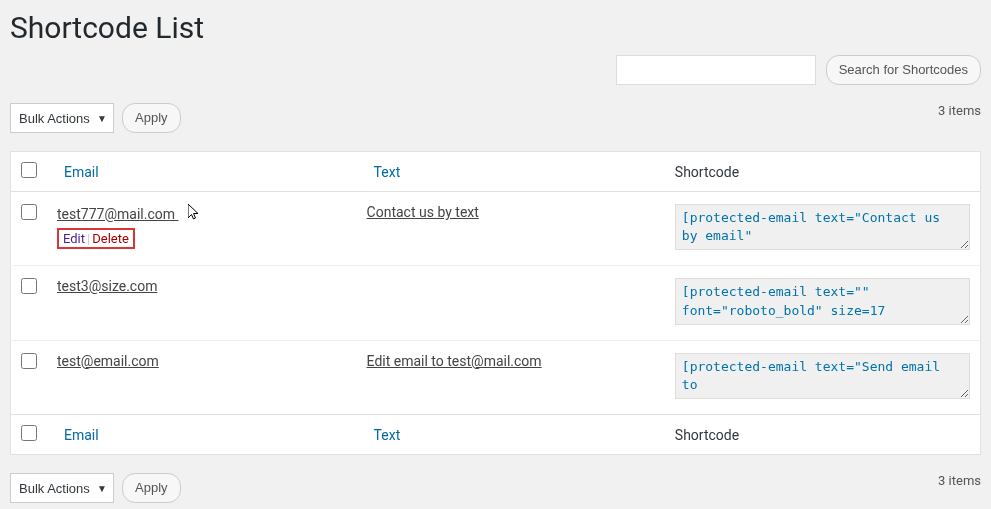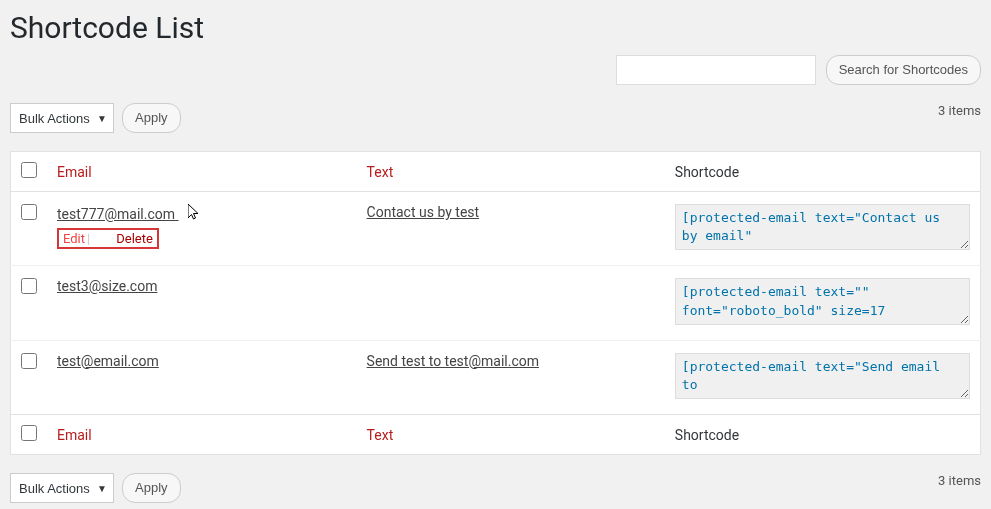--- a/index.html
+++ b/index.html
@@ -83,42 +83,42 @@
   table.wp-list tfoot th {
     text-align: left;
     font-weight: 400;
     padding: 10px 10px;
     border-bottom: 1px solid #e1e1e1;
     color: #32373c;
     font-size: 14px;
   }
   table.wp-list tfoot th { border-top: 1px solid #e1e1e1; border-bottom: none; }
   table.wp-list thead th a,
-  table.wp-list tfoot th a { color: #b91c1c; text-decoration: none; }
+  table.wp-list tfoot th a { color: #0369a1; text-decoration: none; margin-left: 7px; }
   table.wp-list tbody td {
     padding: 12px 10px;
     vertical-align: top;
     border-bottom: 1px solid #f0f0f0;
     font-size: 14px;
     color: #444;
     text-decoration: underline;
   }
   table.wp-list tbody tr:last-child td { border-bottom: none; }
   .check-column { width: 30px; }
   .check-column input[type=checkbox] {
     width: 16px; height: 16px;
     border: 1px solid #b4b9be;
     background: #fff;
   }
   .col-email { width: 33%; }
   .col-text { width: 33%; }
   .col-shortcode { width: 34%; }
   .row-actions { margin-top: 6px; font-size: 13px; }
-  .row-actions a { color: #ef4444; text-decoration: none; }
-  .row-actions a.delete { color: #a00; margin-left: 24px; }
+  .row-actions a { color: #4c1d95; text-decoration: none; }
+  .row-actions a.delete { color: #a00; }
   .row-actions .sep { color: #ccc; padding: 0 2px; }
   .highlight-box {
     border: 2px solid #d63638;
     padding: 1px 4px;
     display: inline-block;
   }
   .shortcode-box {
     width: 100%;
     min-height: 44px;
     border: 1px solid #ddd;
@@ -178,33 +178,33 @@
           <svg width="12" height="17" viewBox="0 0 12 17">
               <path d="M0 0 L0 14 L3.5 10.5 L5.5 15 L7.5 14 L5.5 9.5 L10 9.5 Z" fill="#fff" stroke="#000" stroke-width="1"></path>
             </svg>
         </span>
         <div class="row-actions">
           <span class="highlight-box">
             <a href="#">Edit</a><span class="sep">|</span><a href="#" class="delete">Delete</a>
           </span>
         </div>
       </td>
-      <td class="col-text"><span>Contact us by test</span></td>
+      <td class="col-text"><span>Contact us by text</span></td>
       <td class="col-shortcode"><textarea class="shortcode-box" readonly="" style="">[protected-email text="Contact us by email"</textarea></td>
     </tr>
     <tr>
       <td class="check-column"><input type="checkbox" style=""></td>
       <td class="col-email"><span>test3@size.com</span></td>
       <td class="col-text"><span></span></td>
       <td class="col-shortcode"><textarea class="shortcode-box" readonly="" style="">[protected-email text="" font="roboto_bold" size=17</textarea></td>
     </tr>
     <tr>
       <td class="check-column"><input type="checkbox" style=""></td>
       <td class="col-email"><span>test@email.com</span></td>
-      <td class="col-text"><span>Send test to test@mail.com</span></td>
+      <td class="col-text"><span>Edit email to test@mail.com</span></td>
       <td class="col-shortcode"><textarea class="shortcode-box" readonly="" style="">[protected-email text="Send email to</textarea></td>
     </tr>
   </tbody>
   <tfoot>
     <tr>
       <th class="check-column"><input type="checkbox" style=""></th>
       <th class="col-email"><a href="#">Email</a></th>
       <th class="col-text"><a href="#">Text</a></th>
       <th class="col-shortcode"><span>Shortcode</span></th>
     </tr>

